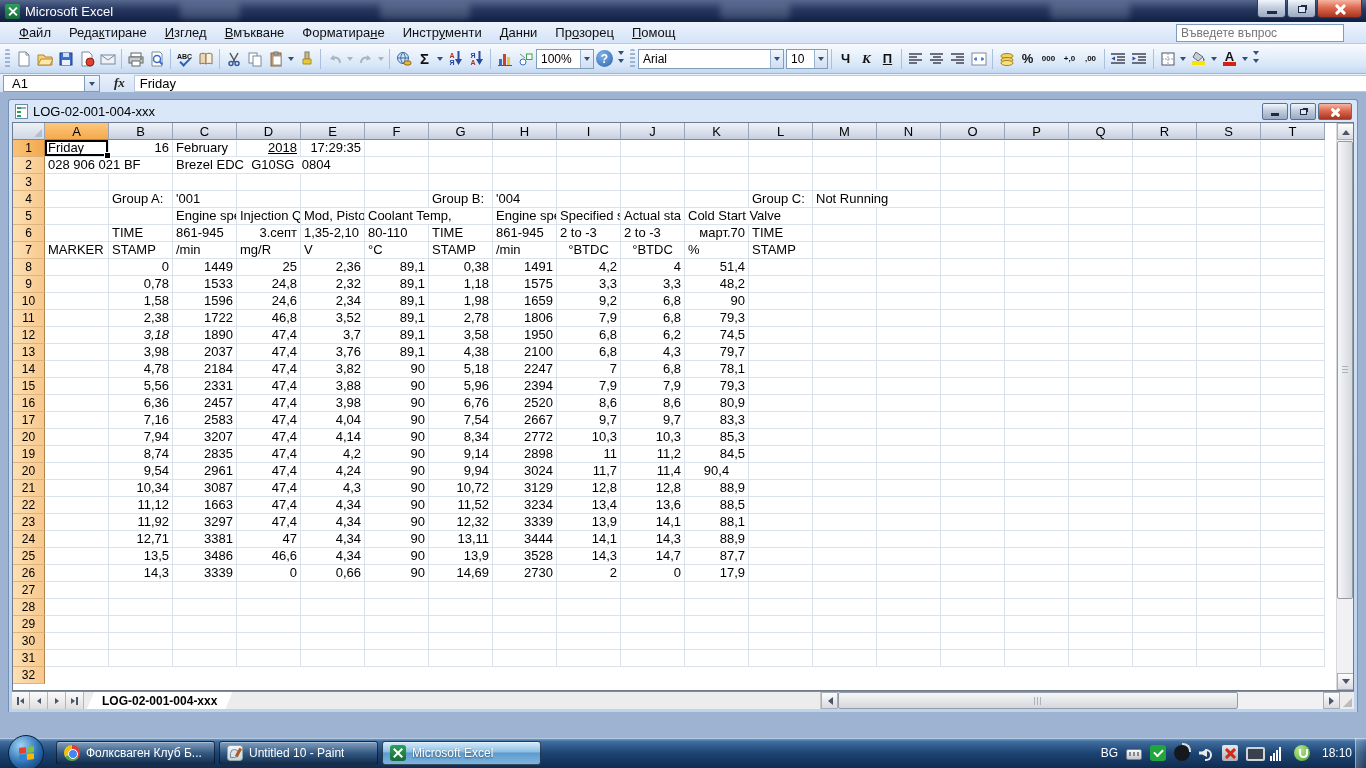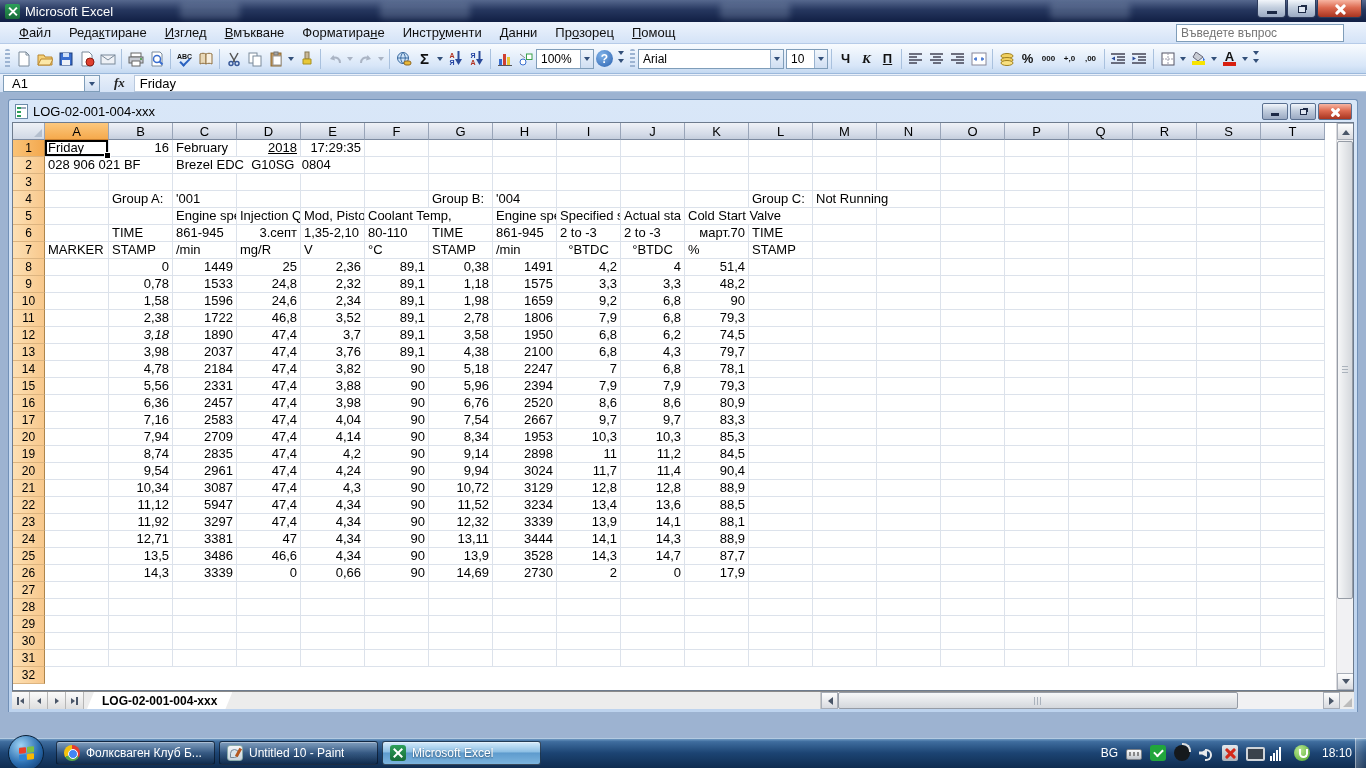--- a/index.html
+++ b/index.html
@@ -946,26 +946,26 @@
               <div class="cell" style="width: 64px;"></div>
               <div class="cell" style="width: 64px;"></div>
               <div class="cell" style="width: 64px;"></div>
               <div class="cell" style="width: 64px;"></div>
               <div class="cell" style="width: 64px;"></div>
               <div class="cell" style="width: 64px;"></div>
             </div>
             <div class="grow">
               <div class="cell" style="width: 64px;"></div>
               <div class="cell ar" style="width: 64px;">7,94</div>
-              <div class="cell ar" style="width: 64px;">2709</div>
+              <div class="cell ar" style="width: 64px;">3207</div>
               <div class="cell ar" style="width: 64px;">47,4</div>
               <div class="cell ar" style="width: 64px;">4,14</div>
               <div class="cell ar" style="width: 64px;">90</div>
               <div class="cell ar" style="width: 64px;">8,34</div>
-              <div class="cell ar" style="width: 64px;">1953</div>
+              <div class="cell ar" style="width: 64px;">2772</div>
               <div class="cell ar" style="width: 64px;">10,3</div>
               <div class="cell ar" style="width: 64px;">10,3</div>
               <div class="cell ar" style="width: 64px;">85,3</div>
               <div class="cell" style="width: 64px;"></div>
               <div class="cell" style="width: 64px;"></div>
               <div class="cell" style="width: 64px;"></div>
               <div class="cell" style="width: 64px;"></div>
               <div class="cell" style="width: 64px;"></div>
               <div class="cell" style="width: 64px;"></div>
               <div class="cell" style="width: 64px;"></div>
@@ -998,21 +998,21 @@
               <div class="cell" style="width: 64px;"></div>
               <div class="cell ar" style="width: 64px;">9,54</div>
               <div class="cell ar" style="width: 64px;">2961</div>
               <div class="cell ar" style="width: 64px;">47,4</div>
               <div class="cell ar" style="width: 64px;">4,24</div>
               <div class="cell ar" style="width: 64px;">90</div>
               <div class="cell ar" style="width: 64px;">9,94</div>
               <div class="cell ar" style="width: 64px;">3024</div>
               <div class="cell ar" style="width: 64px;">11,7</div>
               <div class="cell ar" style="width: 64px;">11,4</div>
-              <div class="cell ar" style="width: 64px;">90,4</div>
+              <div class="cell ar" style="width: 64px; text-align: center;">90,4</div>
               <div class="cell" style="width: 64px;"></div>
               <div class="cell" style="width: 64px;"></div>
               <div class="cell" style="width: 64px;"></div>
               <div class="cell" style="width: 64px;"></div>
               <div class="cell" style="width: 64px;"></div>
               <div class="cell" style="width: 64px;"></div>
               <div class="cell" style="width: 64px;"></div>
               <div class="cell" style="width: 64px;"></div>
               <div class="cell" style="width: 64px;"></div>
             </div>
@@ -1034,21 +1034,21 @@
               <div class="cell" style="width: 64px;"></div>
               <div class="cell" style="width: 64px;"></div>
               <div class="cell" style="width: 64px;"></div>
               <div class="cell" style="width: 64px;"></div>
               <div class="cell" style="width: 64px;"></div>
               <div class="cell" style="width: 64px;"></div>
             </div>
             <div class="grow">
               <div class="cell" style="width: 64px;"></div>
               <div class="cell ar" style="width: 64px;">11,12</div>
-              <div class="cell ar" style="width: 64px;">5947</div>
+              <div class="cell ar" style="width: 64px;">1663</div>
               <div class="cell ar" style="width: 64px;">47,4</div>
               <div class="cell ar" style="width: 64px;">4,34</div>
               <div class="cell ar" style="width: 64px;">90</div>
               <div class="cell ar" style="width: 64px;">11,52</div>
               <div class="cell ar" style="width: 64px;">3234</div>
               <div class="cell ar" style="width: 64px;">13,4</div>
               <div class="cell ar" style="width: 64px;">13,6</div>
               <div class="cell ar" style="width: 64px;">88,5</div>
               <div class="cell" style="width: 64px;"></div>
               <div class="cell" style="width: 64px;"></div>

